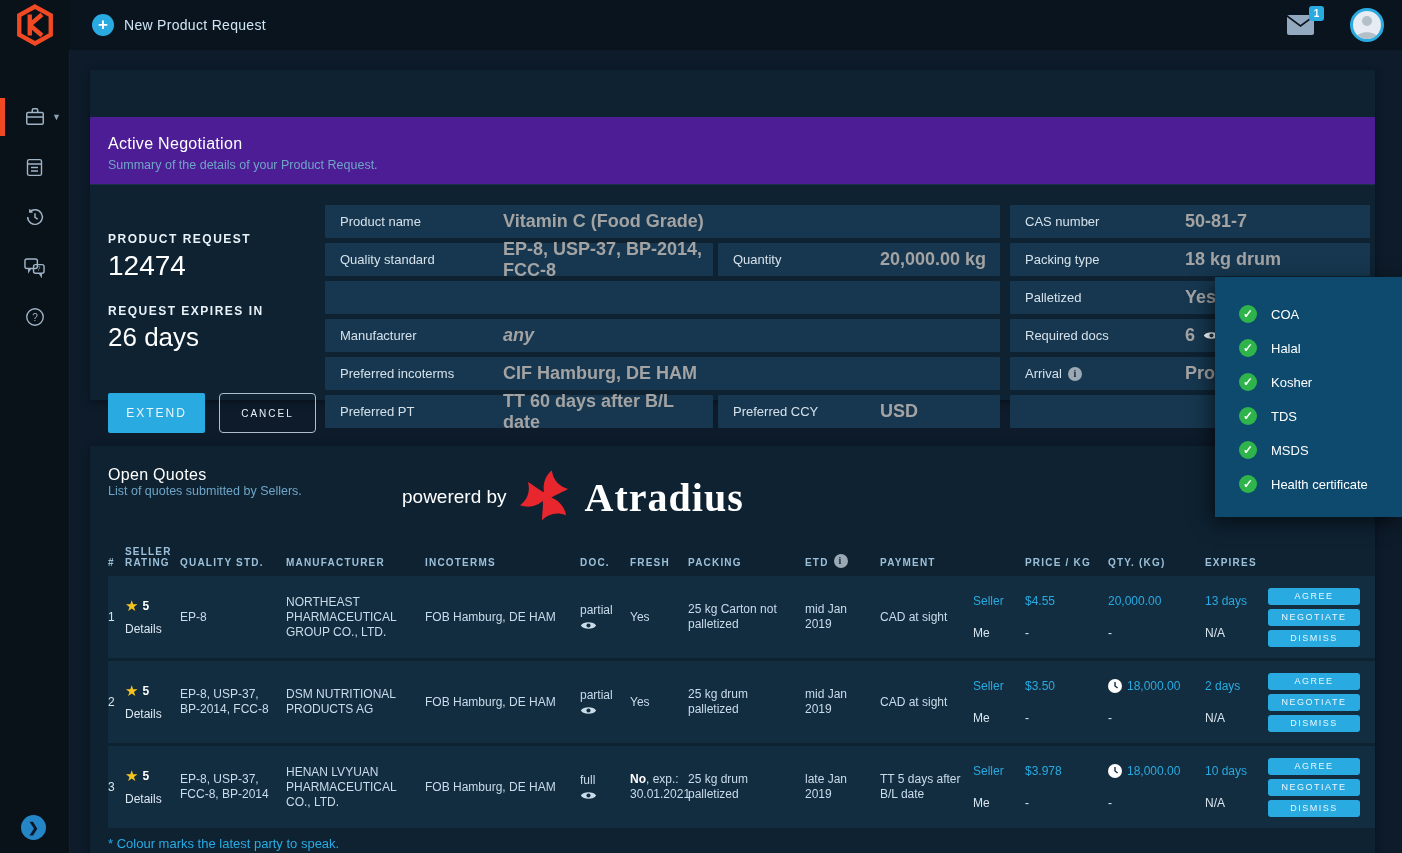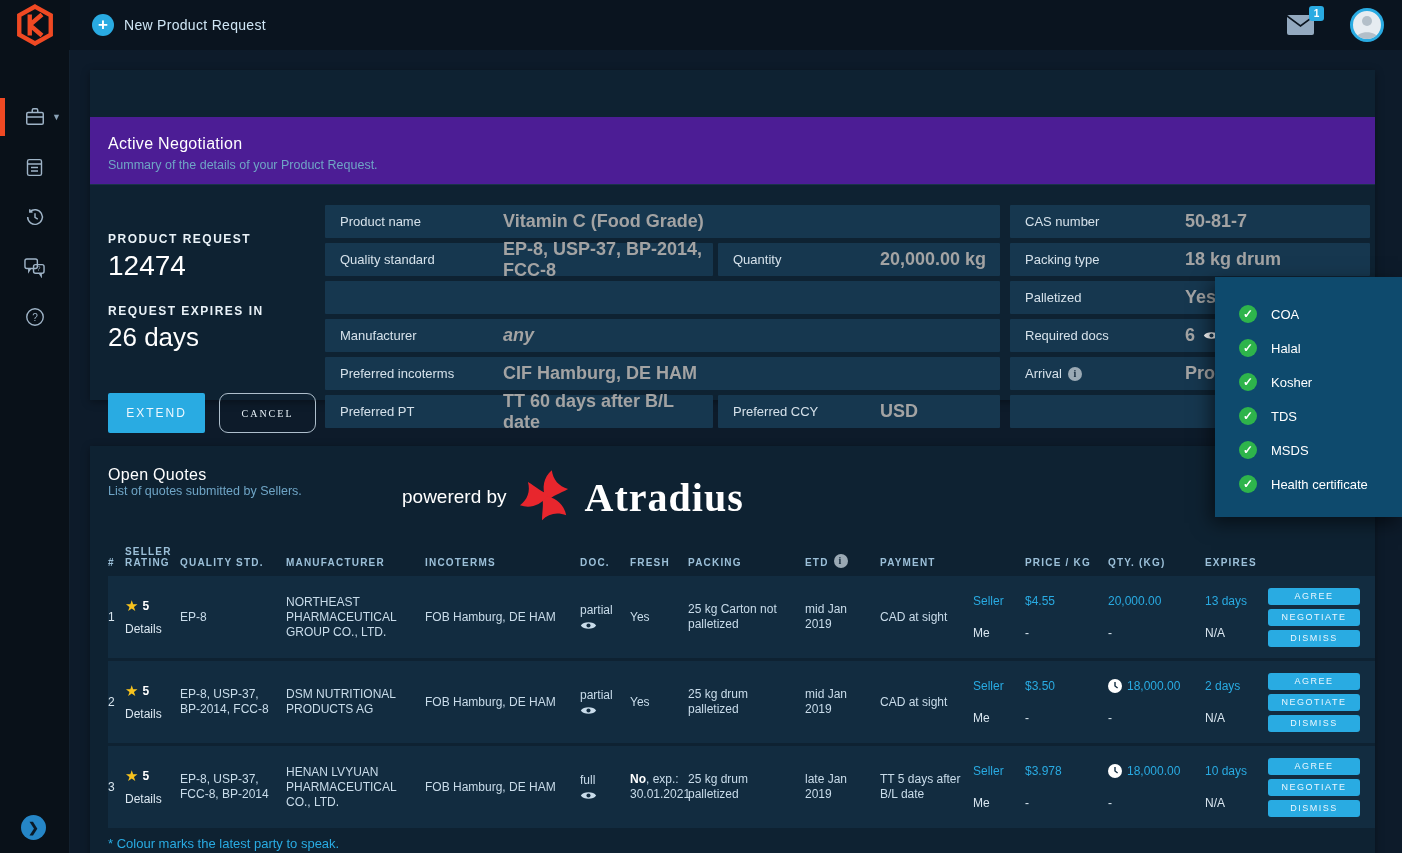--- a/index.html
+++ b/index.html
@@ -72,21 +72,21 @@
   .pr-label { font-size:12px; font-weight:bold; letter-spacing:1.5px; color:#e9f2f8; }
   .pr-id { font-size:28px; color:#fff; margin:4px 0 22px; font-weight:400; }
   .pr-exp { font-size:26px; color:#fff; margin-top:4px; font-weight:400; }
   .neg-btns { margin-top:40px; display:flex; gap:14px; }
   .btn-extend {
     width:97px; height:40px; background:#29abe2; color:#eef8ff; border:none;
     font-size:12px; letter-spacing:2px; font-family:inherit; cursor:pointer; border-radius:2px;
   }
   .btn-cancel {
     width:97px; height:40px; background:transparent; color:#e9f2f8; border:1px solid #aebfcc;
-    font-size:10px; letter-spacing:2px; font-family:Liberation Serif, serif; cursor:pointer; border-radius:9px;
+    font-size:10px; letter-spacing:2px; font-family:Liberation Sans, sans-serif; cursor:pointer; border-radius:4px;
   }
 
   .neg-mid { width:675px; flex:none; margin-right:10px; }
   .neg-right { flex:1; }
   .frow { height:33px; margin-bottom:5px; background:#16374f; display:flex; align-items:center; border-radius:1px; }
   .frow.empty { background:#16374f; }
   .frow .flabel { font-size:13px; color:#d5e1ea; padding-left:15px; width:178px; flex:none; display:flex; align-items:center; gap:6px;}
   .frow .fvalue { font-size:18px; color:#a3a3a3; font-weight:bold; display:flex; align-items:center; gap:8px;}
   .frow .fvalue.italic { font-style:italic; }
   .frow-split { display:flex; gap:5px; margin-bottom:5px; }

